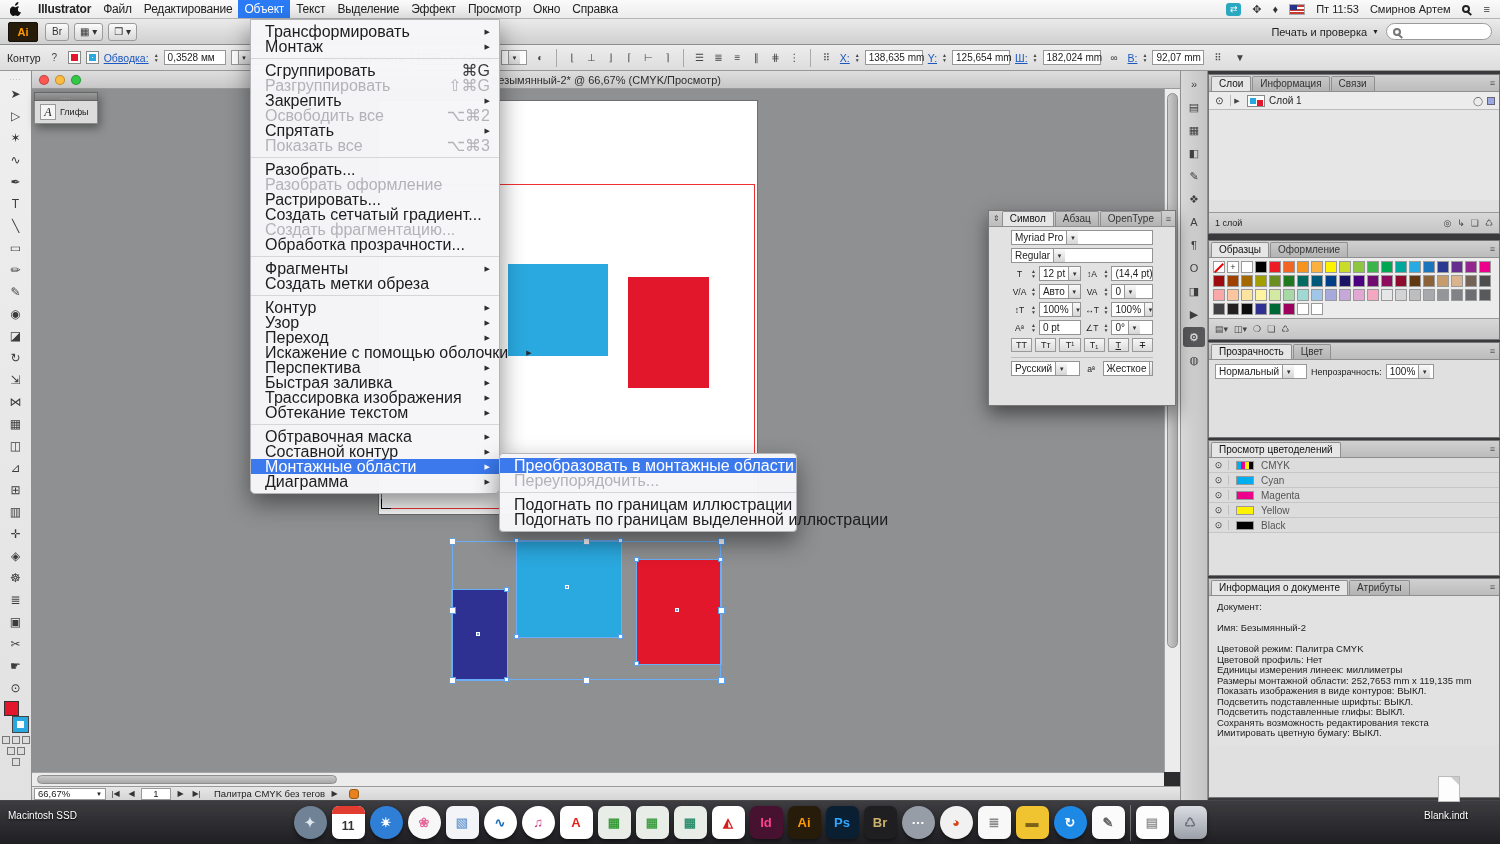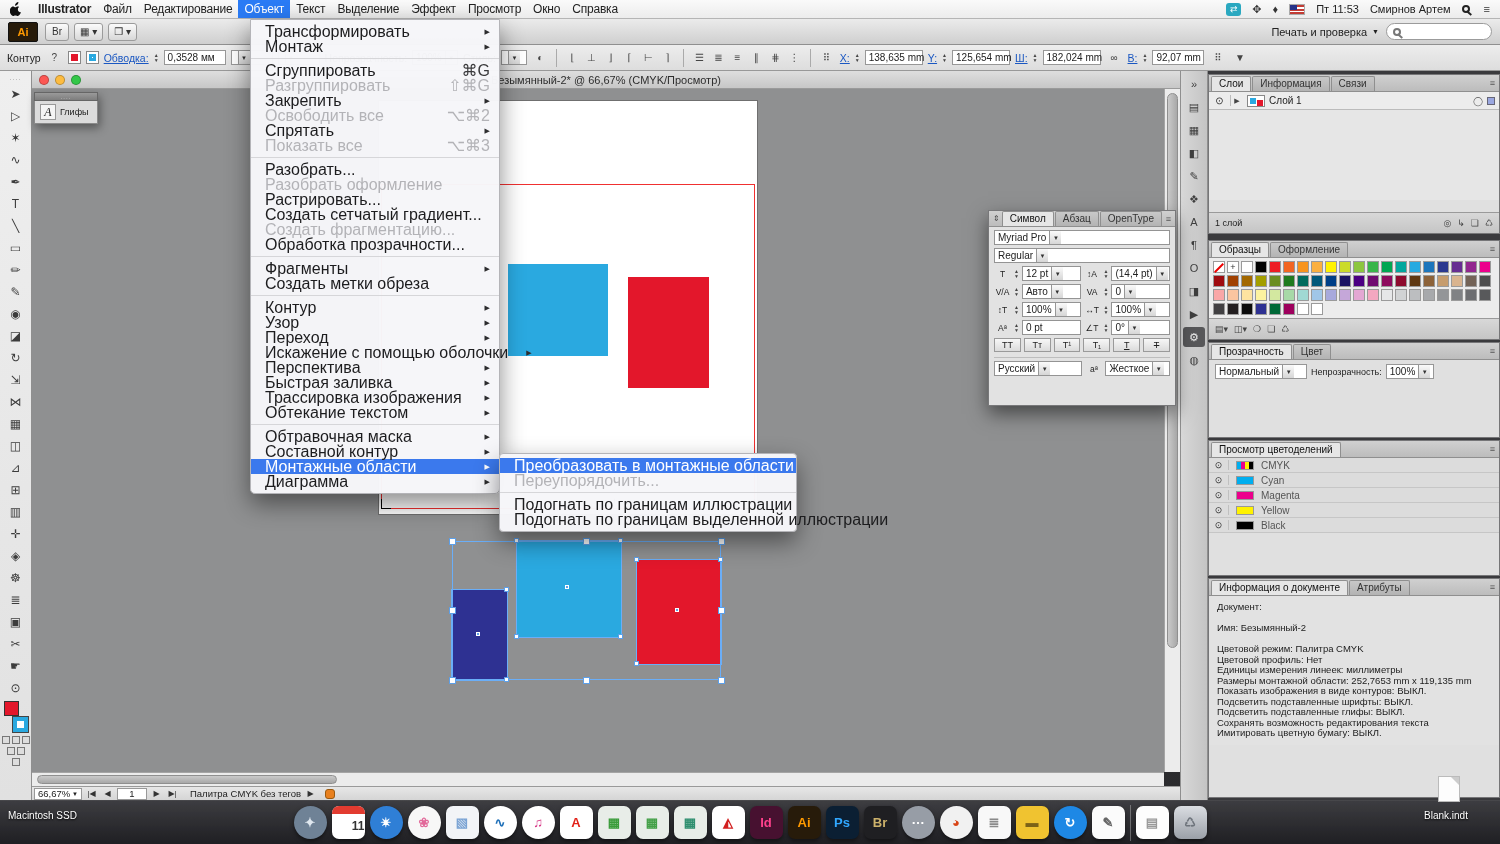--- a/index.html
+++ b/index.html
@@ -84,21 +84,21 @@
 .sel-outline{box-shadow:0 0 0 1px #6aaef8}
 .h{position:absolute;width:7px;height:7px;background:#fff;border:1px solid #5d9fe8;z-index:3}
 .a{position:absolute;width:5px;height:5px;background:#fff;border:1px solid #5d9fe8;z-index:3}
 .c{position:absolute;width:4px;height:4px;background:#5d9fe8;border:1px solid #fff;z-index:3}
 #vscroll{position:absolute;left:1164px;top:89px;width:16px;height:683px;background:#ececec;border-left:1px solid #a5a5a5;z-index:2}
 #vscroll .thumb{position:absolute;left:2px;top:4px;width:11px;height:555px;background:linear-gradient(90deg,#cacaca,#a8a8a8);border:1px solid #8f8f8f;border-radius:6px}
 #hscroll{position:absolute;left:32px;top:772px;width:1132px;height:14px;background:#ececec;border-top:1px solid #a5a5a5;z-index:2}
 #hscroll .thumb{position:absolute;left:5px;top:2px;width:300px;height:9px;background:linear-gradient(#cacaca,#a8a8a8);border:1px solid #8f8f8f;border-radius:5px}
 #statusbar{position:absolute;left:32px;top:786px;width:1148px;height:14px;background:linear-gradient(#e7e7e7,#d5d5d5);
   border-top:1px solid #9a9a9a;display:flex;align-items:center;font-size:9.5px;z-index:2;gap:3px;padding:0 2px}
-.zoom-box{width:48px;height:12px;background:#fff;border:1px solid #999;display:flex;align-items:center;padding:0 3px;justify-content:space-between}
+.zoom-box{width:72px;height:12px;background:#fff;border:1px solid #999;display:flex;align-items:center;padding:0 3px;justify-content:space-between}
 .nav-btn{min-width:13px;text-align:center;color:#333;font-size:8px}
 .ab-field{width:30px;height:12px;background:#fff;border:1px solid #999;display:flex;align-items:center;justify-content:center}
 .status-text{margin-left:8px;color:#222}
 .orange-badge{width:10px;height:10px;border-radius:3px;background:#e8801e;border:1px solid #9a5a10;margin-left:5px}
 
 #rightbg{position:absolute;left:1208px;top:71px;width:292px;bottom:44px;background:#3a3a3d;z-index:1}
 #strip{position:absolute;left:1180px;top:71px;width:28px;bottom:44px;background:linear-gradient(90deg,#d8d8d8,#c4c4c4);
   border-left:1px solid #8f8f8f;border-right:1px solid #8f8f8f;z-index:2}
 .strip-ic{width:22px;height:20px;margin:3px auto 0;display:flex;align-items:center;justify-content:center;
   font-size:11px;color:#3f3f3f;border-radius:3px}
@@ -125,21 +125,21 @@
 .sep-eye{width:20px;text-align:center;border-right:1px solid #c0c0c0;font-size:9px;color:#333;flex:0 0 auto}
 .sep-chip{width:18px;height:9px;margin:0 7px;border:1px solid #999;flex:0 0 auto}
 .sep-chip.cmyk-chip{background:linear-gradient(90deg,#00aeef 0 25%,#ec008c 25% 50%,#fff200 50% 75%,#000 75% 100%)}
 .sep-label{color:#555}
 .di-body{padding:6px 8px;background:#e2e2e2}
 .di-line{font-size:9.5px;line-height:10.5px;min-height:10.5px;color:#1c1c1c;white-space:nowrap;overflow:hidden}
 
 #charpanel{position:absolute;left:988px;top:210px;width:188px;height:196px;background:#e2e2e2;border:1px solid #78787a;
   box-shadow:0 8px 18px rgba(0,0,0,.5);z-index:20;font-size:10px}
 #charpanel .tabs{height:16px}
-.cp-row{display:flex;align-items:center;margin:3px 5px 0;gap:3px}
+.cp-row{display:flex;align-items:center;margin:3px 22px 0;gap:3px}
 .cp-combo{flex:1;display:flex;align-items:center;height:15px;background:#fff;border:1px solid #949494;padding-left:3px;min-width:0;white-space:nowrap;overflow:hidden}
 .ch-ic{width:17px;text-align:center;font-size:8.5px;color:#222;flex:0 0 auto}
 .tbtn{flex:1;height:14px;border:1px solid #9a9a9a;background:linear-gradient(#f7f7f7,#dbdbdb);
   display:flex;align-items:center;justify-content:center;font-size:9px}
 .tbtn.u span{text-decoration:underline}.tbtn.s span{text-decoration:line-through}
 
 #glyphspanel{position:absolute;left:34px;top:92px;width:64px;z-index:15;box-shadow:2px 4px 10px rgba(0,0,0,.4)}
 #glyphspanel .gbar{height:9px;background:linear-gradient(#9a9a9a,#7d7d7d);border:1px solid #666;
   display:flex;align-items:center;justify-content:center;color:#ddd;font-size:6px;letter-spacing:1px}
 #glyphspanel .gbody{background:#dcdcdc;border:1px solid #8a8a8a;border-top:none;display:flex;align-items:center;gap:4px;padding:3px 5px;font-size:9px}
@@ -1136,21 +1136,21 @@
         <span>Подогнать по границам выделенной иллюстрации</span>
       </div>
     </div>
 
   <div id="dock">
 
       <span class="dock-icon round" style="background: rgb(111, 130, 150);">
         <span style="color: rgb(223, 231, 239);">✦</span>
       </span>
 
-      <span class="dock-icon calendar" style="background: rgb(255, 255, 255); justify-content: flex-end;">
+      <span class="dock-icon calendar" style="background: rgb(255, 255, 255);">
         <span style="color: rgb(51, 51, 51);">11</span>
       </span>
 
       <span class="dock-icon round" style="background: rgb(47, 127, 214);">
         <span style="color: rgb(255, 255, 255);">✴</span>
       </span>
 
       <span class="dock-icon round" style="background: rgb(247, 247, 247);">
         <span style="color: rgb(226, 105, 154);">❀</span>
       </span>

